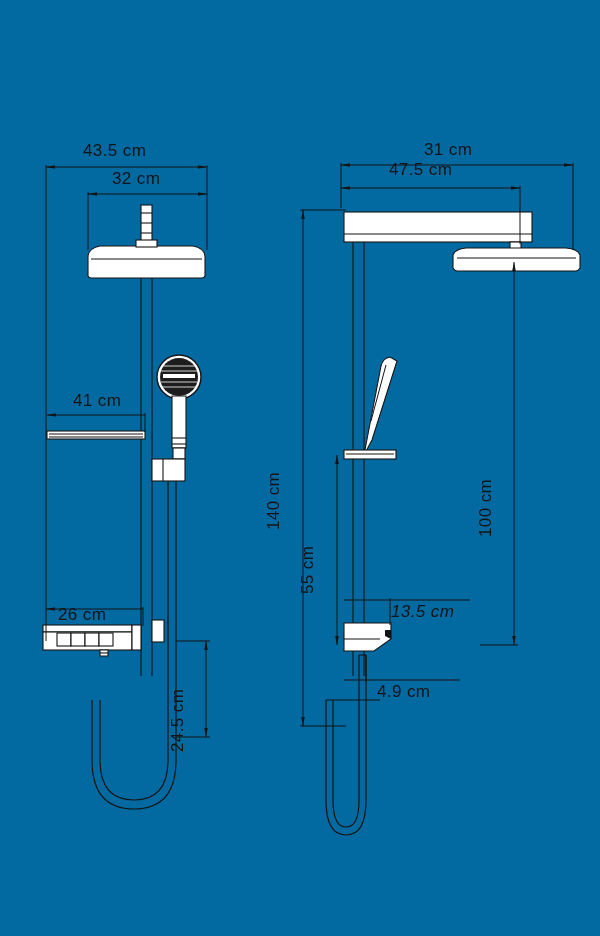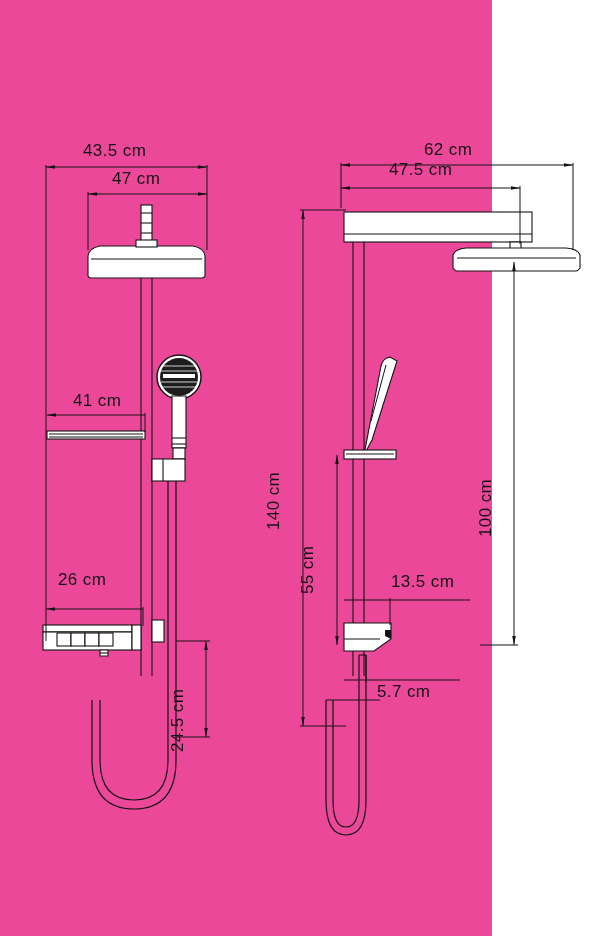--- a/index.html
+++ b/index.html
@@ -9,23 +9,23 @@
   }
   body {
     width: 600px;
     height: 936px;
     font-family: "Liberation Sans", sans-serif;
     color: #1a1a1a;
     overflow: hidden;
   }
   #drawing-root {
     position: relative;
-    width: 492px;
+    width: 600px;
     height: 936px;
-    background: #ec4899;
+    background: #0369a1;
   }
   svg.cad {
     position: absolute;
     left: 0;
     top: 0;
     width: 600px;
     height: 936px;
     display: block;
   }
   .dim-label {
@@ -216,35 +216,35 @@
         <line x1="344" y1="680" x2="460" y2="680"></line>
         <line x1="366" y1="655" x2="366" y2="682"></line>
         <line x1="326" y1="700" x2="380" y2="700"></line>
       </g>
 
     </g>
   </svg>
 
   <div class="dim-label" style="left:83px; top:142px;">43.5 cm</div>
 
-  <div class="dim-label" style="left:112px; top:170px;">47 cm</div>
+  <div class="dim-label" style="left:112px; top:170px;">32 cm</div>
 
   <div class="dim-label" style="left:73px; top:392px;">41 cm</div>
 
-  <div class="dim-label" style="left:58px; top:571px;text-align:right;">26 cm</div>
+  <div class="dim-label" style="left:58px; top:606px;text-align:right;">26 cm</div>
 
   <div class="dim-label vert" style="left:186px; top:735px; transform: rotate(-90deg);">24.5 cm</div>
 
-  <div class="dim-label" style="left:424px; top:141px;">62 cm</div>
+  <div class="dim-label" style="left:424px; top:141px;">31 cm</div>
 
   <div class="dim-label" style="left:389px; top:161px;">47.5 cm</div>
 
   <div class="dim-label vert" style="left:282px; top:513px; transform: rotate(-90deg);">140 cm</div>
 
   <div class="dim-label vert" style="left:316px; top:577px; transform: rotate(-90deg);">55 cm</div>
 
   <div class="dim-label vert" style="left:494px; top:520px; transform: rotate(-90deg);">100 cm</div>
 
-  <div class="dim-label" style="left:391px; top:573px;">13.5 cm</div>
-
-  <div class="dim-label" style="left:377px; top:683px;">5.7 cm</div>
+  <div class="dim-label" style="left:391px; top:603px;font-style:italic;">13.5 cm</div>
+
+  <div class="dim-label" style="left:377px; top:683px;">4.9 cm</div>
 
 </div>
 
 </body></html>

